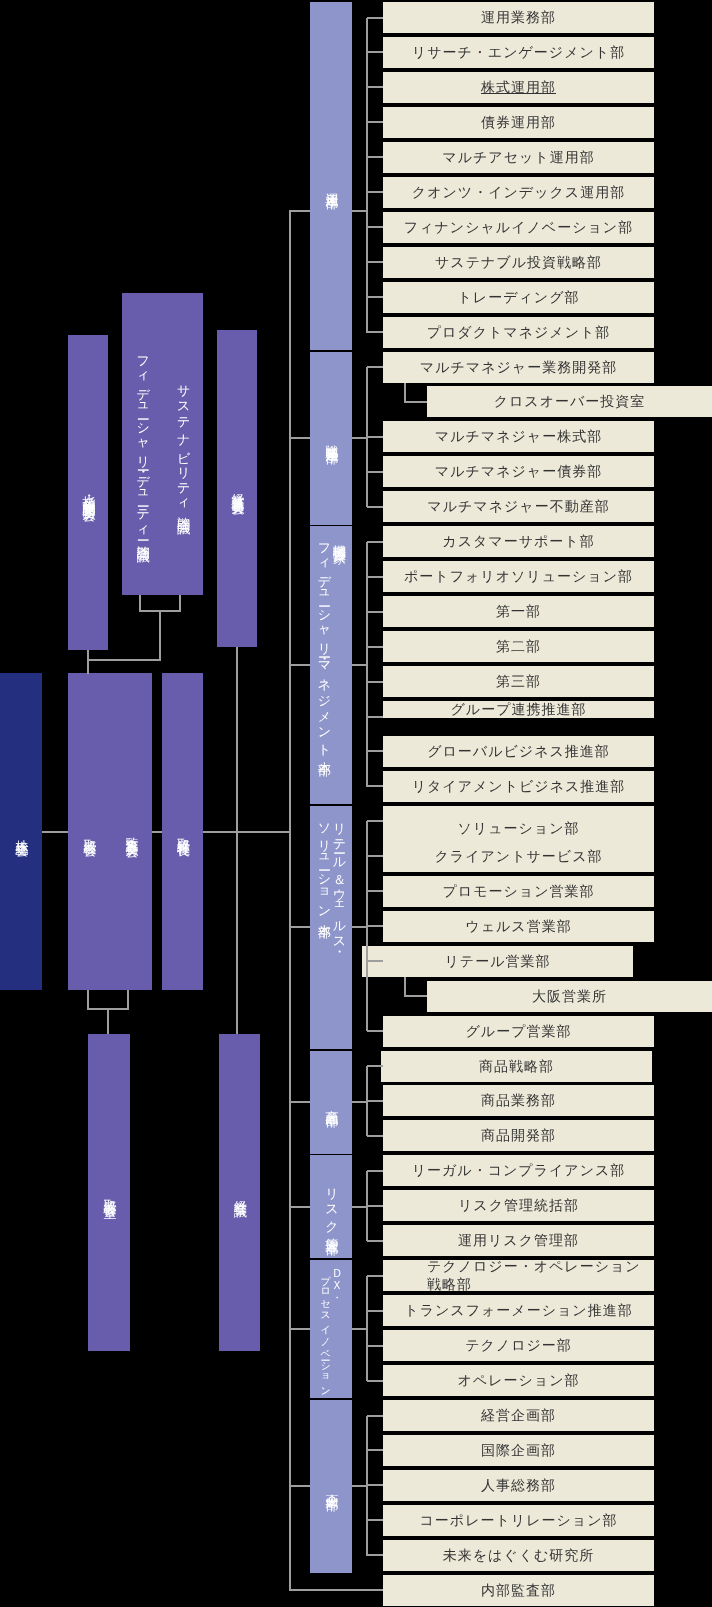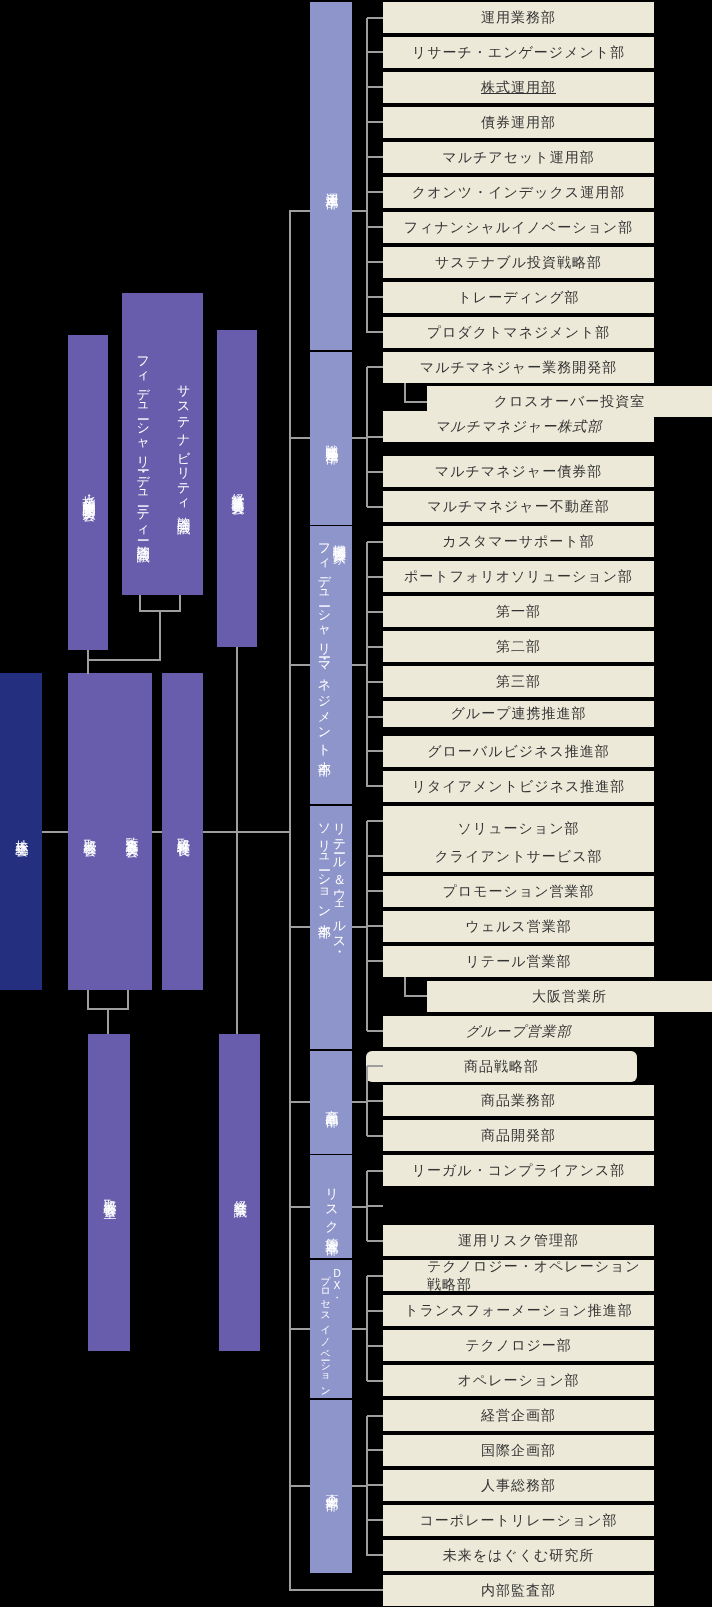--- a/index.html
+++ b/index.html
@@ -93,21 +93,21 @@
     <div class="line" style="left: 290px; top: 210px; width: 20px; height: 2px;"></div>
     <div class="line" style="left: 352px; top: 210px; width: 16px; height: 2px;"></div>
     <div class="bar first" style="left: 310px; top: 2px; width: 42px; height: 348px;">
       <span class="vtext">運用本部</span>
     </div>
     <div class="dept" style="left: 383px; top: 352px; width: 271px; height: 31px;">マルチマネジャー業務開発部</div>
     <div class="line" style="left: 367px; top: 366px; width: 16px; height: 2px;"></div>
     <div class="dept" style="left: 427px; top: 386px; width: 285px; height: 31px;">クロスオーバー投資室</div>
     <div class="line" style="left: 404px; top: 383px; width: 2px; height: 20px;"></div>
     <div class="line" style="left: 404px; top: 401px; width: 23px; height: 2px;"></div>
-    <div class="dept" style="left: 383px; top: 411px; width: 271px; height: 31px; font-style: italic;">マルチマネジャー株式部</div>
+    <div class="dept" style="left: 383px; top: 421px; width: 271px; height: 31px;">マルチマネジャー株式部</div>
     <div class="line" style="left: 367px; top: 436px; width: 16px; height: 2px;"></div>
     <div class="dept" style="left: 383px; top: 456px; width: 271px; height: 31px;">マルチマネジャー債券部</div>
     <div class="line" style="left: 367px; top: 471px; width: 16px; height: 2px;"></div>
     <div class="dept" style="left: 383px; top: 491px; width: 271px; height: 31px;">マルチマネジャー不動産部</div>
     <div class="line" style="left: 367px; top: 506px; width: 16px; height: 2px;"></div>
     <div class="line" style="left: 366px; top: 367px; width: 2px; height: 140px;"></div>
     <div class="line" style="left: 290px; top: 437px; width: 20px; height: 2px;"></div>
     <div class="line" style="left: 352px; top: 437px; width: 16px; height: 2px;"></div>
     <div class="bar" style="left: 310px; top: 352px; width: 42px; height: 173px;">
       <span class="vtext">戦略運用本部</span>
@@ -115,69 +115,70 @@
     <div class="dept" style="left: 383px; top: 526px; width: 271px; height: 31px;">カスタマーサポート部</div>
     <div class="line" style="left: 367px; top: 541px; width: 16px; height: 2px;"></div>
     <div class="dept" style="left: 383px; top: 561px; width: 271px; height: 31px;">ポートフォリオソリューション部</div>
     <div class="line" style="left: 367px; top: 576px; width: 16px; height: 2px;"></div>
     <div class="dept" style="left: 383px; top: 596px; width: 271px; height: 31px;">第一部</div>
     <div class="line" style="left: 367px; top: 611px; width: 16px; height: 2px;"></div>
     <div class="dept" style="left: 383px; top: 631px; width: 271px; height: 31px;">第二部</div>
     <div class="line" style="left: 367px; top: 646px; width: 16px; height: 2px;"></div>
     <div class="dept" style="left: 383px; top: 666px; width: 271px; height: 31px;">第三部</div>
     <div class="line" style="left: 367px; top: 681px; width: 16px; height: 2px;"></div>
-    <div class="dept" style="left: 383px; top: 701px; width: 271px; height: 26px;">グループ連携推進部</div>
+    <div class="dept" style="left: 383px; top: 701px; width: 271px; height: 17px;">グループ連携推進部</div>
     <div class="line" style="left: 367px; top: 716px; width: 16px; height: 2px;"></div>
     <div class="dept" style="left: 383px; top: 736px; width: 271px; height: 31px;">グローバルビジネス推進部</div>
     <div class="line" style="left: 367px; top: 750px; width: 16px; height: 2px;"></div>
     <div class="dept" style="left: 383px; top: 771px; width: 271px; height: 31px;">リタイアメントビジネス推進部</div>
     <div class="line" style="left: 367px; top: 785px; width: 16px; height: 2px;"></div>
     <div class="line" style="left: 366px; top: 542px; width: 2px; height: 245px;"></div>
     <div class="line" style="left: 290px; top: 664px; width: 20px; height: 2px;"></div>
     <div class="line" style="left: 352px; top: 664px; width: 16px; height: 2px;"></div>
     <div class="bar topalign" style="left: 310px; top: 526px; width: 42px; height: 278px;">
       <span class="vtext">フィデューシャリー・マネジメント本部</span>
       <span class="vtext">機関投資家</span>
     </div>
     <div class="dept" style="left: 383px; top: 806px; width: 271px; height: 46px;">ソリューション部</div>
     <div class="line" style="left: 367px; top: 820px; width: 16px; height: 2px;"></div>
     <div class="dept" style="left: 383px; top: 841px; width: 271px; height: 31px;">クライアントサービス部</div>
     <div class="line" style="left: 367px; top: 855px; width: 16px; height: 2px;"></div>
     <div class="dept" style="left: 383px; top: 876px; width: 271px; height: 31px;">プロモーション営業部</div>
     <div class="line" style="left: 367px; top: 890px; width: 16px; height: 2px;"></div>
     <div class="dept" style="left: 383px; top: 911px; width: 271px; height: 31px;">ウェルス営業部</div>
     <div class="line" style="left: 367px; top: 925px; width: 16px; height: 2px;"></div>
-    <div class="dept" style="left: 383px; top: 946px; width: 271px; height: 31px;">リテール営業部</div>
+    <div class="dept" style="left: 362px; top: 946px; width: 271px; height: 31px;">リテール営業部</div>
     <div class="line" style="left: 367px; top: 960px; width: 16px; height: 2px;"></div>
     <div class="dept" style="left: 427px; top: 981px; width: 285px; height: 31px;">大阪営業所</div>
     <div class="line" style="left: 404px; top: 977px; width: 2px; height: 20px;"></div>
     <div class="line" style="left: 404px; top: 995px; width: 23px; height: 2px;"></div>
-    <div class="dept" style="left: 383px; top: 1016px; width: 271px; height: 31px; font-style: italic;">グループ営業部</div>
+    <div class="dept" style="left: 383px; top: 1016px; width: 271px; height: 31px;">グループ営業部</div>
     <div class="line" style="left: 367px; top: 1030px; width: 16px; height: 2px;"></div>
     <div class="line" style="left: 366px; top: 821px; width: 2px; height: 210px;"></div>
     <div class="line" style="left: 290px; top: 926px; width: 20px; height: 2px;"></div>
     <div class="line" style="left: 352px; top: 926px; width: 16px; height: 2px;"></div>
     <div class="bar topalign" style="left: 310px; top: 806px; width: 42px; height: 243px;">
       <span class="vtext">ソリューション本部</span>
       <span class="vtext">リテール＆ウェルス・</span>
     </div>
-    <div class="dept" style="left: 366px; top: 1051px; width: 271px; height: 31px; border-radius: 6px;">商品戦略部</div>
+    <div class="dept" style="left: 381px; top: 1051px; width: 271px; height: 31px;">商品戦略部</div>
     <div class="line" style="left: 367px; top: 1065px; width: 16px; height: 2px;"></div>
     <div class="dept" style="left: 383px; top: 1085px; width: 271px; height: 31px;">商品業務部</div>
     <div class="line" style="left: 367px; top: 1100px; width: 16px; height: 2px;"></div>
     <div class="dept" style="left: 383px; top: 1120px; width: 271px; height: 31px;">商品開発部</div>
     <div class="line" style="left: 367px; top: 1135px; width: 16px; height: 2px;"></div>
     <div class="line" style="left: 366px; top: 1066px; width: 2px; height: 70px;"></div>
     <div class="line" style="left: 290px; top: 1101px; width: 20px; height: 2px;"></div>
     <div class="line" style="left: 352px; top: 1101px; width: 16px; height: 2px;"></div>
     <div class="bar" style="left: 310px; top: 1051px; width: 42px; height: 103px;">
       <span class="vtext">商品本部</span>
     </div>
     <div class="dept" style="left: 383px; top: 1155px; width: 271px; height: 31px;">リーガル・コンプライアンス部</div>
     <div class="line" style="left: 367px; top: 1170px; width: 16px; height: 2px;"></div>
+    <div class="dept" style="left: 383px; top: 1190px; width: 271px; height: 31px;">リスク管理統括部</div>
     <div class="line" style="left: 367px; top: 1205px; width: 16px; height: 2px;"></div>
     <div class="dept" style="left: 383px; top: 1225px; width: 271px; height: 31px;">運用リスク管理部</div>
     <div class="line" style="left: 367px; top: 1240px; width: 16px; height: 2px;"></div>
     <div class="line" style="left: 366px; top: 1171px; width: 2px; height: 70px;"></div>
     <div class="line" style="left: 290px; top: 1206px; width: 20px; height: 2px;"></div>
     <div class="line" style="left: 352px; top: 1206px; width: 16px; height: 2px;"></div>
     <div class="bar" style="left: 310px; top: 1155px; width: 42px; height: 103px;">
       <span class="vtext">リスク管理本部</span>
     </div>
     <div class="dept" style="left: 383px; top: 1260px; width: 271px; height: 31px; padding-left: 44px;">テクノロジー・オペレーション戦略部</div>

